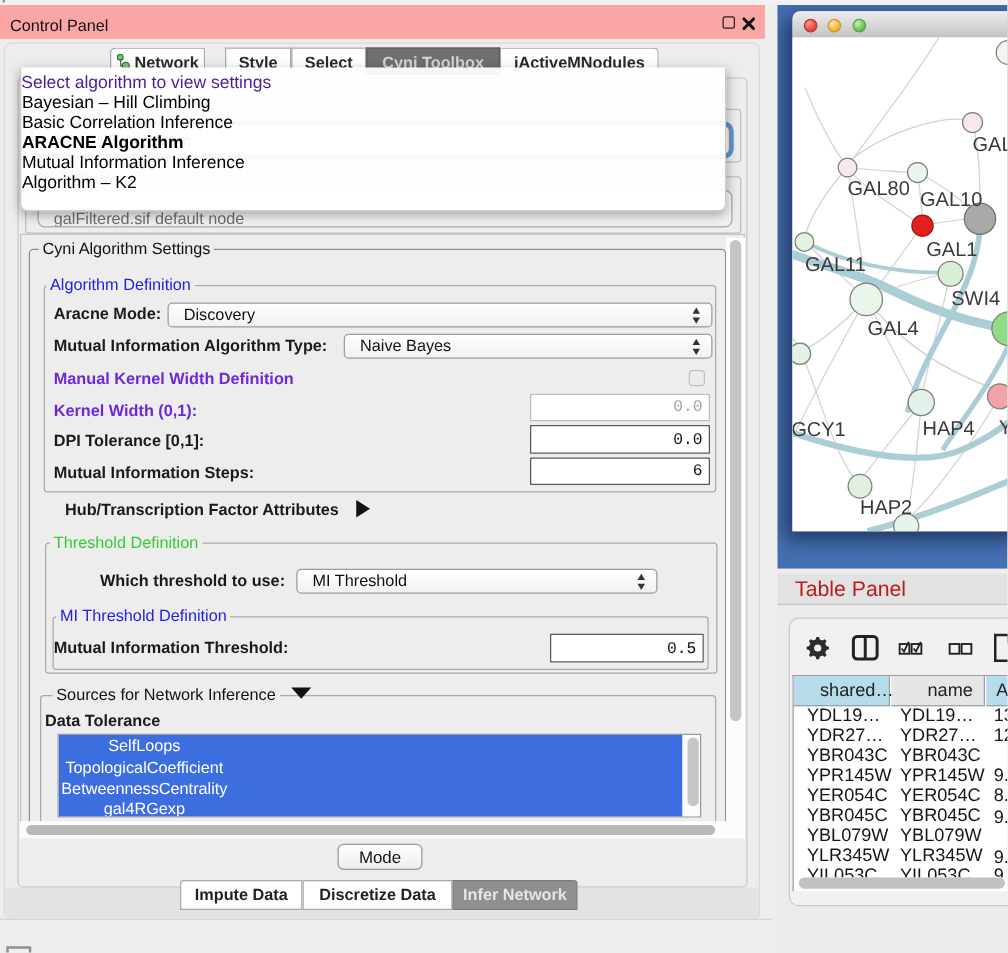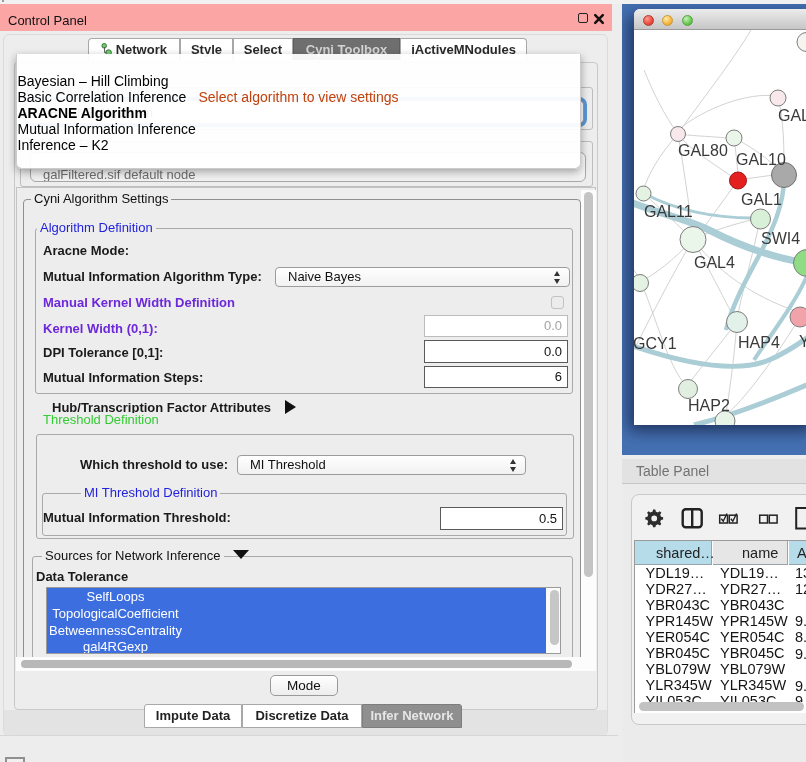--- a/index.html
+++ b/index.html
@@ -9,21 +9,21 @@
   .lbl { position:absolute; font-size:13px; font-weight:bold; color:#1a1a1a; line-height:15px; white-space:nowrap; }
   .dis { color:#6d28d9; }
   .glabel { position:absolute; background:#ededed; padding:0 3px; font-size:13px; line-height:14px; white-space:nowrap; }
   .group { position:absolute; border:1px solid #a9a9a9; border-radius:3px; }
   .combo { position:absolute; background:linear-gradient(#ffffff,#f1f1f1); border:1px solid #9c9c9c;
            border-radius:4px; font-size:13px; color:#111; padding-left:12px; white-space:nowrap; }
   .stepper { position:absolute; right:7px; top:50%; margin-top:-6.5px; width:9px; height:13px; }
   .stepper:before { content:""; position:absolute; left:1px; top:0; border-left:3.5px solid transparent; border-right:3.5px solid transparent; border-bottom:5px solid #333; }
   .stepper:after  { content:""; position:absolute; left:1px; bottom:0; border-left:3.5px solid transparent; border-right:3.5px solid transparent; border-top:5px solid #333; }
   .field { position:absolute; background:#fff; border:1px solid #5a5a5a; font-size:13px; color:#111;
-           text-align:right; padding-right:5px; }
+           text-align:right; padding-right:5px;font-family:Liberation Mono, monospace; }
   .tab { position:absolute; top:38px; height:22px; background:#fff; border:1px solid #a8a8a8; border-bottom:none;
          font-size:13px; font-weight:bold; color:#2a2a2a; text-align:center; line-height:21px; }
   .btab { position:absolute; top:704px; height:24px; background:#fff; border:1px solid #a8a8a8;
           border-radius:3px 3px 0 0; font-size:13px; font-weight:bold; color:#222; text-align:center; line-height:22px; }
   .pitem { position:absolute; left:0.5px; font-size:14px; color:#000; line-height:16px; white-space:nowrap; }
   .td { position:absolute; font-size:14.5px; color:#151515; line-height:16px; white-space:nowrap; }
 </style>
 </head>
 <body>
 <div class="abs" style="left:2px; top:0; width:2px; height:2px; background:#9a9a9a; z-index:6;"></div>
@@ -103,21 +103,21 @@
           <text x="165" y="317">Y</text>
           <text x="54" y="381">HAP2</text>
         </g>
       </svg>
     </div>
   </div>
 </div>
 
 <div class="abs" style="left:622px; top:455px; width:184px; height:4px; background:#ededed;"></div>
 <div class="abs" style="left:622px; top:459px; width:184px; height:25px; background:#e2e2e2; border-bottom:1px solid #c6c6c6;
-     font-size:14px; color:#737373; line-height:25px; padding-left:14px;">Table Panel</div>
+     font-size:17px; color:#b91c1c; line-height:25px; padding-left:14px;">Table Panel</div>
 <div class="abs" style="left:622px; top:484px; width:184px; height:278px; background:#ebebeb;"></div>
 
 <div class="abs" style="left:631px; top:494px; width:185px; height:231px; background:#f1f1f1; border:1px solid #c9c9c9; border-radius:8px 0 0 8px; overflow:hidden;" id="card">
 
   <svg style="position:absolute; left:0; top:0;" width="185" height="45">
     <g transform="translate(15,14.5) scale(0.9)">
       <path fill="#2d2d2d" d="M6.8 0 L9.2 0 L9.9 2.4 A6.2 6.2 0 0 1 12.1 3.3 L14.2 2 L15.9 3.7 L14.6 5.8 A6.2 6.2 0 0 1 15.5 8 L17.9 8.7 L17.9 11.1 L15.5 11.8 A6.2 6.2 0 0 1 14.6 14 L15.9 16.1 L14.2 17.8 L12.1 16.5 A6.2 6.2 0 0 1 9.9 17.4 L9.2 19.8 L6.8 19.8 L6.1 17.4 A6.2 6.2 0 0 1 3.9 16.5 L1.8 17.8 L0.1 16.1 L1.4 14 A6.2 6.2 0 0 1 0.5 11.8 L-1.9 11.1 L-1.9 8.7 L0.5 8 A6.2 6.2 0 0 1 1.4 5.8 L0.1 3.7 L1.8 2 L3.9 3.3 A6.2 6.2 0 0 1 6.1 2.4 Z M8 6.7 A3.2 3.2 0 1 0 8 13.1 A3.2 3.2 0 1 0 8 6.7"></path>
     </g>
     <g transform="translate(49.5,13)">
       <rect x="1.2" y="1.2" width="19" height="18" rx="3" fill="none" stroke="#222" stroke-width="2.4"></rect>
@@ -186,21 +186,21 @@
   <span style="position:absolute; left:578px; top:9px; width:10px; height:10px; border:1.5px solid #222; border-radius:2px;"></span>
   <svg style="position:absolute; left:593px; top:9px;" width="12" height="12">
     <path d="M2.2 2.2 L9.8 9.8 M9.8 2.2 L2.2 9.8" stroke="#111" stroke-width="2.5" stroke-linecap="round"></path>
   </svg>
 </div>
 
 <div class="abs" style="left:3px; top:34px; width:605px; height:702px; border:1px solid #dadada; border-radius:6px;"></div>
 
 <div class="abs" style="left:4px; top:710px; width:603px; height:25px; background:#e3e3e3; border-radius:0 0 6px 6px;"></div>
 
-<div class="tab" style="left:88px; width:92px; border-radius:4px 0 0 0;"><svg width="11" height="13" style="vertical-align:-2px">
+<div class="tab" style="left:88px; width:76px; border-radius:4px 0 0 0;"><svg width="11" height="13" style="vertical-align:-2px">
       <circle cx="3.2" cy="2.8" r="2.3" fill="#7cc47b" stroke="#2e7d32"></circle>
       <circle cx="7.6" cy="9.6" r="2.8" fill="#7cc47b" stroke="#2e7d32"></circle>
       <path d="M3.6 4.2 L3.6 9.6 L5.4 9.6" stroke="#555" fill="none"></path>
     </svg> Network</div>
 <div class="tab" style="left:180px; width:53px;">Style</div>
 <div class="tab" style="left:233px; width:60px;">Select</div>
 <div class="tab" style="left:293px; width:107px; background:#6f6f6f; border-color:#5f5f5f; color:#d4d4d4;">Cyni Toolbox</div>
 <div class="tab" style="left:400px; width:127px; border-radius:0 4px 0 0;">jActiveMNodules</div>
 
 <div class="abs" style="left:14px; top:62px; width:584px; height:648px; border:1px solid #c9c9c9; border-radius:4px;"></div>
@@ -215,47 +215,48 @@
 <div class="abs" style="left:16px; top:187px; width:580px; height:484px; border:1px solid #c4c4c4;"></div>
 <div class="abs" style="left:16px; top:190px; width:565px; height:467px; overflow:hidden;" id="vp">
 
   <div class="group" style="left:7px; top:9px; width:558px; height:700px; border-color:#8f8f8f; border-radius:4px;"></div>
   <div class="glabel" style="left:15px; top:2px; color:#111;">Cyni Algorithm Settings</div>
 
   <div class="group" style="left:19px; top:38px; width:538px; height:166px;"></div>
   <div class="glabel" style="left:21px; top:31px; color:#2222dd;">Algorithm Definition</div>
 
   <div class="lbl" style="left:27px; top:53px;">Aracne Mode:</div>
+  <div class="combo" style="left:118px; top:52px; width:436px; height:20px; line-height:18px;">Discovery<span class="stepper"></span></div>
 
   <div class="lbl" style="left:27px; top:79px;">Mutual Information Algorithm Type:</div>
   <div class="combo" style="left:259px; top:77px; width:295px; height:20px; line-height:18px;">Naive Bayes<span class="stepper"></span></div>
 
   <div class="lbl dis" style="left:27px; top:105px;">Manual Kernel Width Definition</div>
   <div class="abs" style="left:535px; top:106px; width:13px; height:13px; background:#ececec; border:1px solid #c2c2c2; border-radius:3px;"></div>
 
   <div class="lbl dis" style="left:27px; top:131px;">Kernel Width (0,1):</div>
   <div class="field" style="left:408px; top:125px; width:144px; height:22px; line-height:20px; border-color:#bcbcbc; color:#a2a2a2;">0.0</div>
 
   <div class="lbl" style="left:27px; top:155px;">DPI Tolerance [0,1]:</div>
   <div class="field" style="left:408px; top:150px; width:144px; height:23px; line-height:21px;">0.0</div>
 
   <div class="lbl" style="left:27px; top:180px;">Mutual Information Steps:</div>
   <div class="field" style="left:408px; top:176px; width:144px; height:22px; line-height:20px;">6</div>
 
   <div class="lbl" style="left:36px; top:210px;">Hub/Transcription Factor Attributes</div>
   <div class="abs" style="left:269px; top:210px; width:0; height:0; border-top:7px solid transparent; border-bottom:7px solid transparent; border-left:11px solid #111;"></div>
 
   <div class="group" style="left:20px; top:244px; width:538px; height:105px;"></div>
-  <div class="glabel" style="left:24px; top:223px; color:#33cc33;">Threshold Definition</div>
+  <div class="glabel" style="left:24px; top:237px; color:#33cc33;">Threshold Definition</div>
 
   <div class="lbl" style="left:64px; top:267px;">Which threshold to use:</div>
   <div class="combo" style="left:221px; top:265px; width:289px; height:20px; line-height:18px;">MI Threshold<span class="stepper"></span></div>
 
   <div class="group" style="left:26px; top:303px; width:525px; height:43px;"></div>
-  <div class="glabel" style="left:29px; top:296px; color:#2222dd;margin-left:36px;">MI Threshold Definition</div>
+  <div class="glabel" style="left:29px; top:296px; color:#2222dd;">MI Threshold Definition</div>
   <div class="lbl" style="left:27px; top:320px;">Mutual Information Threshold:</div>
   <div class="field" style="left:424px; top:317px; width:123px; height:23px; line-height:21px;">0.5</div>
 
   <div class="group" style="left:16px; top:366px; width:541px; height:110px;"></div>
   <div class="glabel" style="left:26px; top:359px; color:#111;">Sources for Network Inference</div>
   <div class="abs" style="left:217px; top:360px; width:0; height:0; border-left:8px solid transparent; border-right:8px solid transparent; border-top:9px solid #111;"></div>
   <div class="lbl" style="left:20px; top:379px; font-size:13px;">Data Tolerance</div>
 
   <div class="abs" style="left:30px; top:397px; width:515px; height:67px; background:#fff; border:1px solid #9a9a9a; overflow:hidden;">
     <div style="position:absolute; left:0; top:0; width:499px; height:67px; background:#3d6ee0;"></div>
@@ -275,23 +276,23 @@
 </div>
 
 <div class="abs" style="left:270px; top:675px; width:68px; height:21px; background:linear-gradient(#ffffff,#ededed); border:1px solid #9a9a9a; border-radius:5px; font-size:13.5px; color:#111; text-align:center; line-height:19px;">Mode</div>
 
 <div class="btab" style="left:144px; width:98px; border-radius:3px 0 0 0;">Impute Data</div>
 <div class="btab" style="left:242px; width:120px; border-radius:0;">Discretize Data</div>
 <div class="btab" style="left:362px; width:100px; background:#8f8f8f; border-color:#7d7d7d; color:#e6e6e6; border-radius:0 3px 0 0;">Infer Network</div>
 
 <div class="abs" style="left:16px; top:54px; width:565px; height:115px; background:rgba(255,255,255,0.94); border:1px solid #cccccc; border-top:none;
      border-radius:0 0 6px 6px; box-shadow:0 3px 9px rgba(0,0,0,0.35); z-index:50;">
-  <div style="position:absolute; top:3px; left:0; width:100%; text-align:center; font-size:14px; color:#c2410c;margin-top:32px;">Select algorithm to view settings</div>
+  <div style="position:absolute; top:3px; left:0; width:100%; text-align:left; font-size:14px; color:#4c1d95;">Select algorithm to view settings</div>
   <div class="pitem" style="top:19px;">Bayesian – Hill Climbing</div>
   <div class="pitem" style="top:35px;">Basic Correlation Inference</div>
   <div class="pitem" style="top:51px; font-weight:bold;">ARACNE Algorithm</div>
   <div class="pitem" style="top:67px;">Mutual Information Inference</div>
-  <div class="pitem" style="top:83px;">Inference – K2</div>
+  <div class="pitem" style="top:83px;">Algorithm – K2</div>
 </div>
 
 <div class="abs" style="left:0; top:735px; width:618px; height:1px; background:#d6d6d6;"></div>
 
 <div class="abs" style="left:5px; top:757px; width:20px; height:10px; border:2px solid #909090; background:#f0f0f0;"></div>
 
 </body></html>

